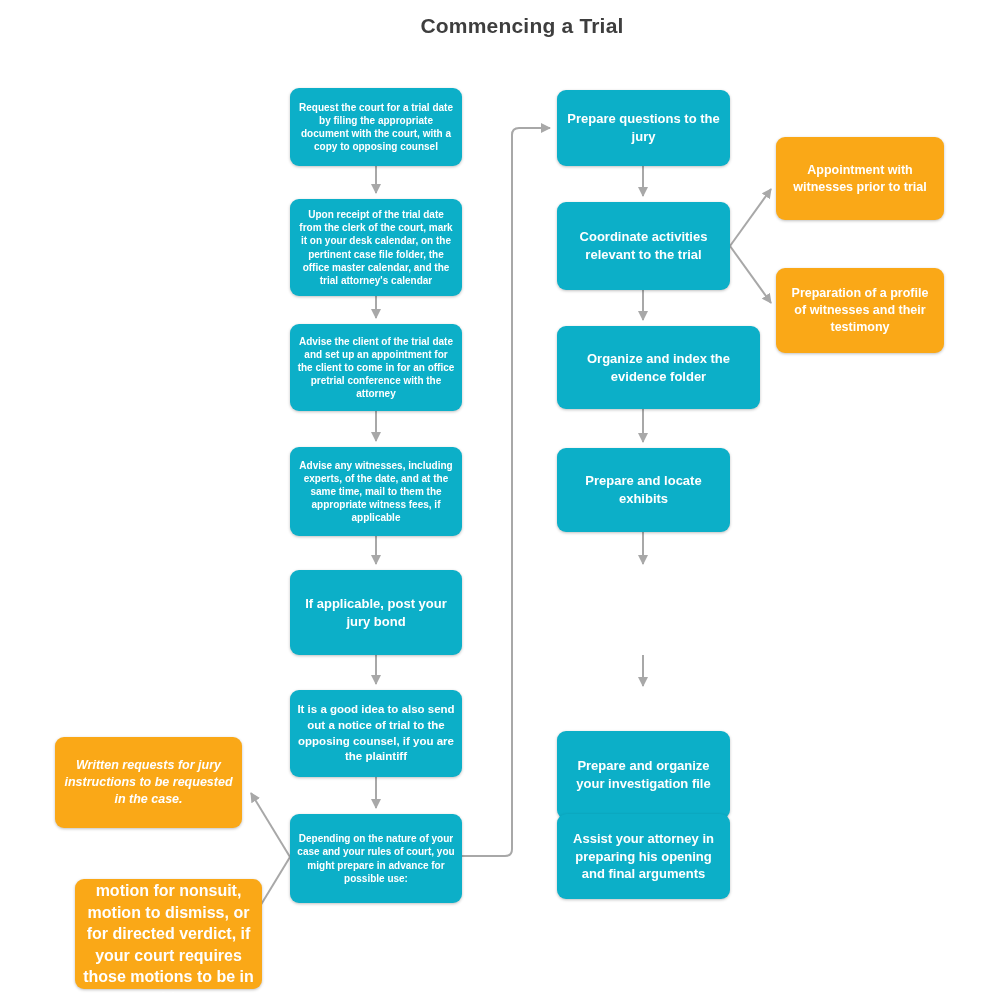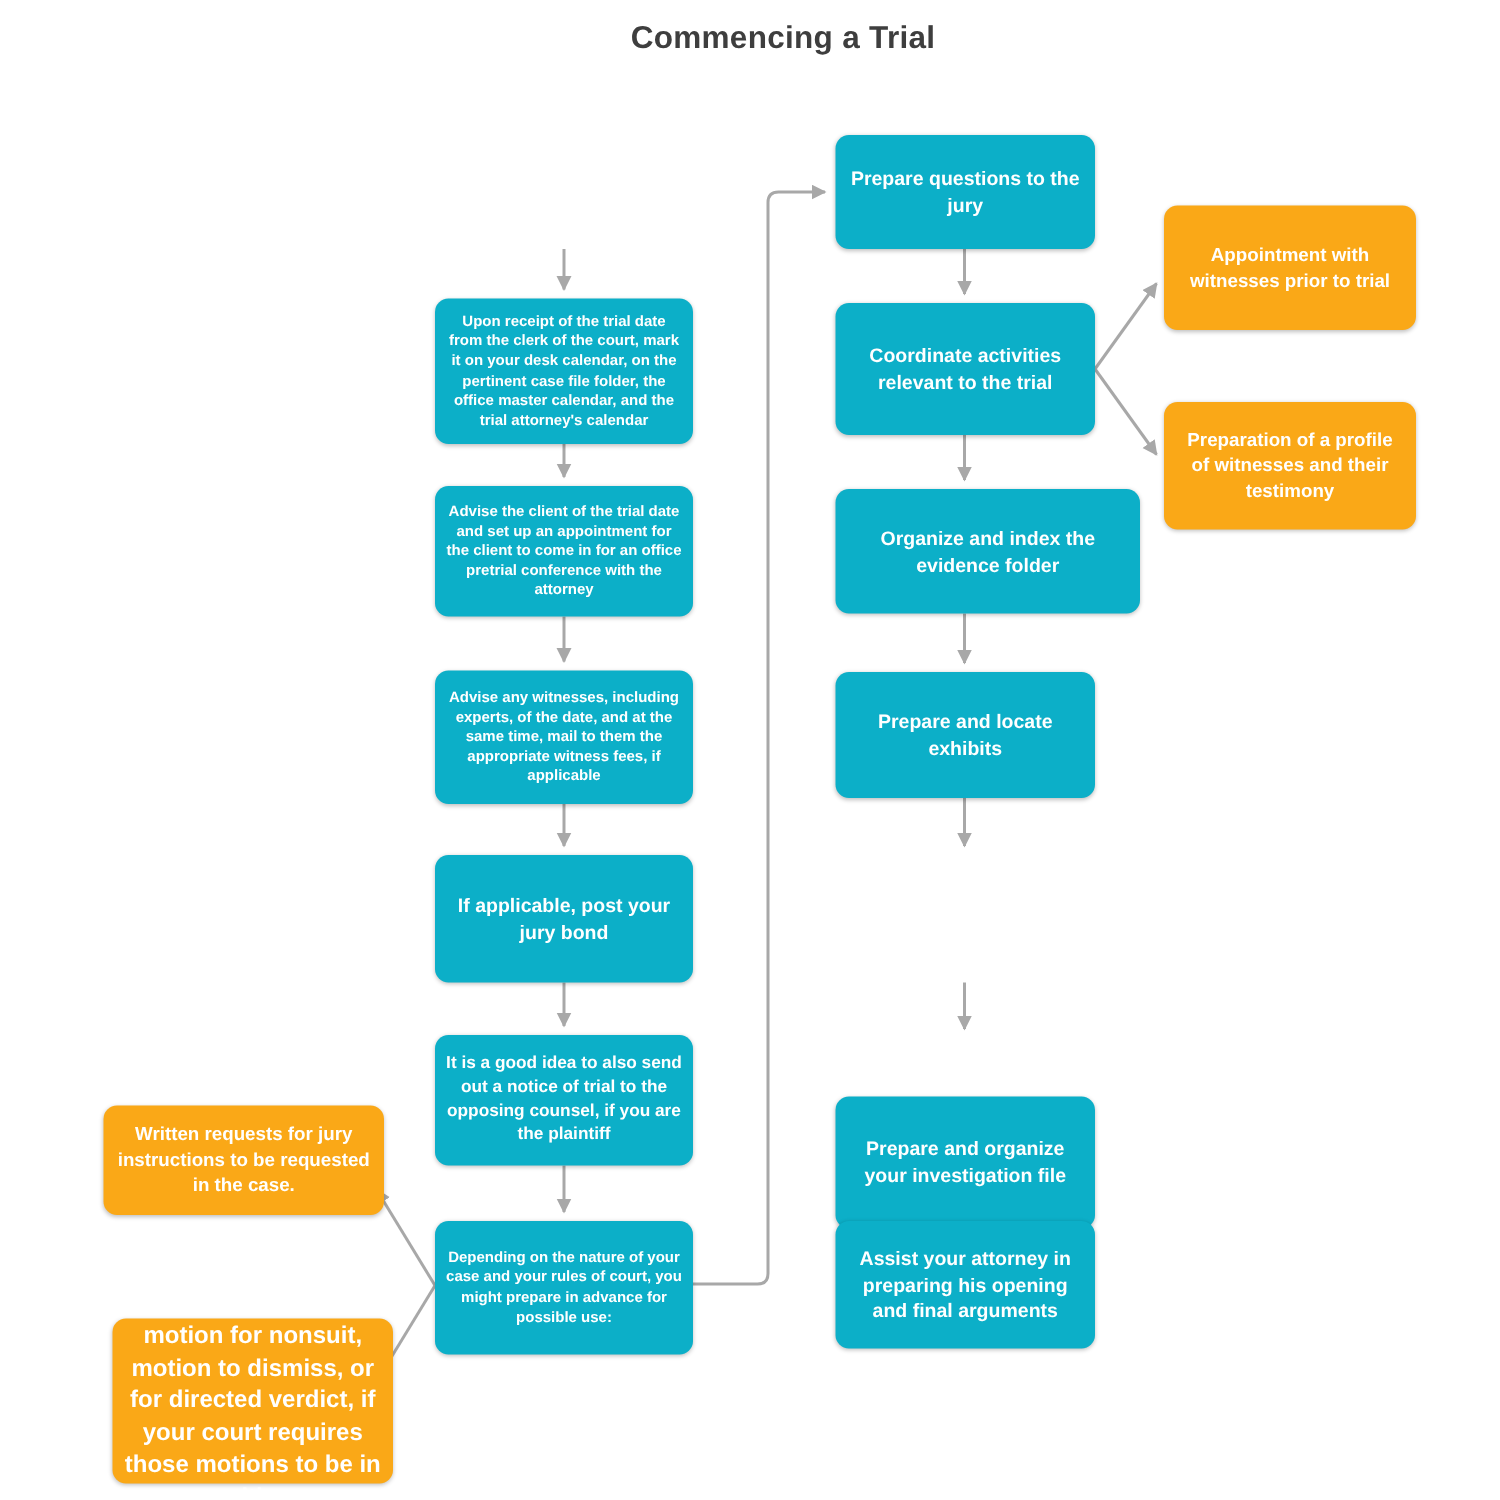--- a/index.html
+++ b/index.html
@@ -36,21 +36,21 @@
   #n-r1{left:557px;top:90px;width:173px;height:76px;}
   #n-r2{left:557px;top:202px;width:173px;height:88px;}
   #n-r3{left:557px;top:326px;width:203px;height:83px;}
   #n-r4{left:557px;top:448px;width:173px;height:84px;}
   #n-r5{left:557px;top:570px;width:173px;height:85px;}
   #n-r6{left:557px;top:692px;width:173px;height:88px;margin-top:39px;}
   #n-r7{left:557px;top:814px;width:173px;height:85px;}
   
   #n-o1{left:776px;top:137px;width:168px;height:83px;}
   #n-o2{left:776px;top:268px;width:168px;height:85px;}
-  #n-o3{left:69px;top:737px;width:187px;height:73px;}
+  #n-o3{left:55px;top:737px;width:187px;height:91px;font-style:italic;}
   #n-o4{left:59px;top:879px;width:187px;height:110px;font-size:16px;margin-left:16px;}
 </style>
 </head>
 <body>
 
 <div id="canvas">
 
   <div id="title">Commencing a Trial</div>
 
   <svg class="wires" viewBox="0 0 1000 1000">
@@ -78,20 +78,21 @@
       <path d="M462,856 H505 Q512,856 512,849 V135 Q512,128 519,128 H550" marker-end="url(#arrow)"></path>
 
       <line x1="730" y1="246" x2="771" y2="189" marker-end="url(#arrow)"></line>
       <line x1="730" y1="246" x2="771" y2="303" marker-end="url(#arrow)"></line>
 
       <line x1="290" y1="857" x2="251" y2="793" marker-end="url(#arrow)"></line>
       <line x1="290" y1="857" x2="251" y2="921" marker-end="url(#arrow)"></line>
     </g>
   </svg>
 
+  <div id="n-l1" class="node teal small-txt">Request the court for a trial date  by filing the appropriate document with the court, with a copy to opposing counsel</div>
   <div id="n-l2" class="node teal small-txt">Upon receipt of the trial date from the clerk of the court, mark it on your desk calendar, on the pertinent case file folder, the office master calendar, and the trial attorney's calendar</div>
   <div id="n-l3" class="node teal small-txt">Advise the client of the trial date and set up an appointment for the client to come in for an office pretrial conference with the attorney</div>
   <div id="n-l4" class="node teal small-txt">Advise any witnesses, including experts, of the date, and at the same time, mail to them the appropriate witness fees, if applicable</div>
   <div id="n-l5" class="node teal small-txt">If applicable, post your jury bond</div>
   <div id="n-l6" class="node teal small-txt">It is a good idea to also send out a notice of trial to the opposing counsel, if you are the plaintiff</div>
   <div id="n-l7" class="node teal small-txt">Depending on the nature of your case and your rules of court, you might prepare in advance for possible use:</div>
 
   <div id="n-r1" class="node teal mid-txt">Prepare questions to the jury</div>
   <div id="n-r2" class="node teal mid-txt">Coordinate activities relevant to the trial</div>
   <div id="n-r3" class="node teal mid-txt">Organize and index the evidence folder</div>

